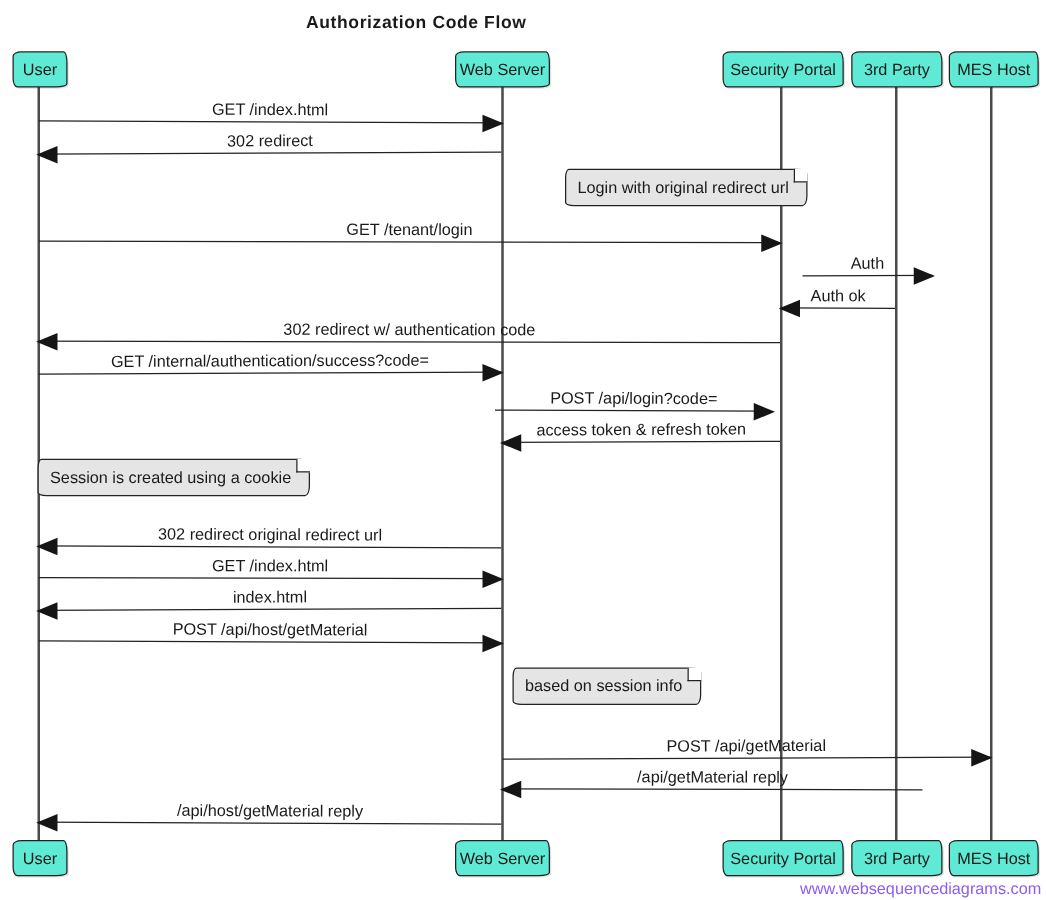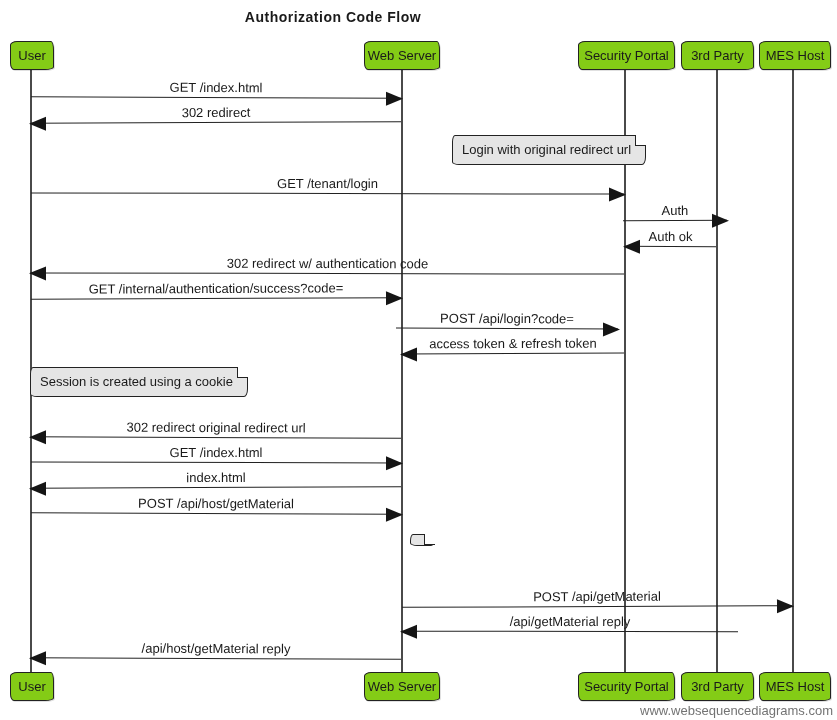--- a/index.html
+++ b/index.html
@@ -10,21 +10,21 @@
     color:#1a1a1a;
   }
   .title {
     position:absolute; top:9px; left:0; width:666px;
     text-align:center; font-size:14px; font-weight:bold;
     letter-spacing:0.5px;
   }
   
   .pbox {
     position:absolute; height:29px; box-sizing:border-box;
-    border:1.7px solid #222; background:#84cc16;
+    border:1.7px solid #222; background:#5eead4;
     border-radius:7px 3px 9px 4px / 4px 9px 3px 7px;
     text-align:center; font-size:13px; line-height:27px;
     white-space:nowrap; z-index:3;
     box-shadow:1px 1px 0 rgba(0,0,0,0.12);
   }
   
   .lifeline {
     position:absolute; top:69px; height:604px; width:1.5px;
     background:#4a4a4a; z-index:1;
   }
@@ -60,21 +60,21 @@
     border-radius:3px 8px 4px 7px / 7px 4px 8px 3px;
   }
   .note::before {
     content:""; position:absolute; top:-1px; right:-1px;
     width:10px; height:10px; background:#fff;
     border-left:1.5px solid #222; border-bottom:1.5px solid #222;
   }
   .note .nline { display:block; }
   .watermark {
     position:absolute; right:4px; bottom:2px;
-    font-size:13px; color:#737373; letter-spacing:0px;
+    font-size:13px; color:#8b5cf6; letter-spacing:0px;
   }
 </style>
 </head>
 <body>
 
 <div class="title">Authorization Code Flow</div>
 
 <div class="lifeline" style="left:30px"></div>
 <div class="lifeline" style="left:401px"></div>
 <div class="lifeline" style="left:624px"></div>
@@ -83,41 +83,42 @@
 
 <div class="pbox" style="left:10px;top:41px;width:44px">User</div>
 <div class="pbox" style="left:364px;top:41px;width:76px">Web Server</div>
 <div class="pbox" style="left:578px;top:41px;width:97px">Security Portal</div>
 <div class="pbox" style="left:681px;top:41px;width:73px">3rd Party</div>
 <div class="pbox" style="left:759px;top:41px;width:72px">MES Host</div>
 
 <div class="msg right w1" style="left:31px;top:79px;width:370px"><span class="mlbl">GET /index.html</span></div>
 <div class="msg left w2" style="left:31px;top:104px;width:370px"><span class="mlbl">302 redirect</span></div>
 <div class="msg right w3" style="left:31px;top:175px;width:593px"><span class="mlbl">GET /tenant/login</span></div>
-<div class="msg right w2" style="left:623px;top:202px;width:104px"><span class="mlbl">Auth</span></div>
+<div class="msg right w2" style="left:642px;top:202px;width:104px"><span class="mlbl">Auth</span></div>
 <div class="msg left w1" style="left:625px;top:228px;width:91px"><span class="mlbl">Auth ok</span></div>
 <div class="msg left w3" style="left:31px;top:255px;width:593px"><span class="mlbl">302 redirect w/ authentication code</span></div>
 <div class="msg right w2" style="left:31px;top:280px;width:370px"><span class="mlbl">GET /internal/authentication/success?code=</span></div>
 <div class="msg right w1" style="left:396px;top:310px;width:222px"><span class="mlbl">POST /api/login?code=</span></div>
 <div class="msg left w2" style="left:402px;top:335px;width:222px"><span class="mlbl">access token &amp; refresh token</span></div>
 <div class="msg left w1" style="left:31px;top:419px;width:370px"><span class="mlbl">302 redirect original redirect url</span></div>
 <div class="msg right w3" style="left:31px;top:444px;width:370px"><span class="mlbl">GET /index.html</span></div>
 <div class="msg left w2" style="left:31px;top:469px;width:370px"><span class="mlbl">index.html</span></div>
 <div class="msg right w1" style="left:31px;top:495px;width:370px"><span class="mlbl">POST /api/host/getMaterial</span></div>
 <div class="msg right w2" style="left:402px;top:588px;width:390px"><span class="mlbl">POST /api/getMaterial</span></div>
 <div class="msg left w3" style="left:402px;top:613px;width:336px"><span class="mlbl">/api/getMaterial reply</span></div>
 <div class="msg left w1" style="left:31px;top:640px;width:370px"><span class="mlbl">/api/host/getMaterial reply</span></div>
 
 <div class="note" style="left:452px;top:135px">
   <span class="nline">Login with original redirect url</span>
 </div>
 <div class="note" style="left:30px;top:367px">
   <span class="nline">Session is created using a cookie</span>
 </div>
 <div class="note" style="left:410px;top:534px">
+  <span class="nline">based on session info</span>
 </div>
 
 <div class="pbox" style="left:10px;top:672px;width:44px">User</div>
 <div class="pbox" style="left:364px;top:672px;width:76px">Web Server</div>
 <div class="pbox" style="left:578px;top:672px;width:97px">Security Portal</div>
 <div class="pbox" style="left:681px;top:672px;width:73px">3rd Party</div>
 <div class="pbox" style="left:759px;top:672px;width:72px">MES Host</div>
 
 <div class="watermark">www.websequencediagrams.com</div>
 

